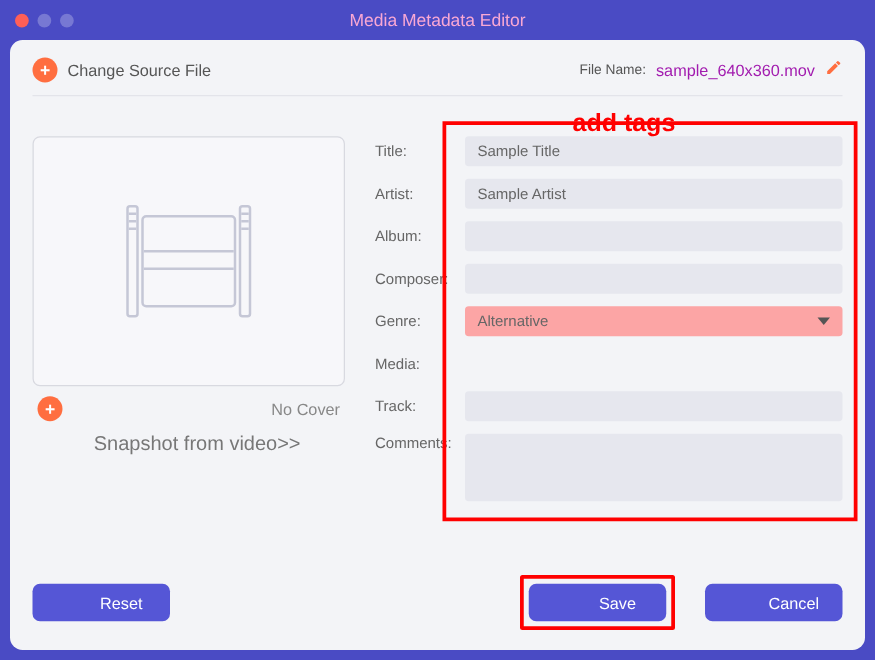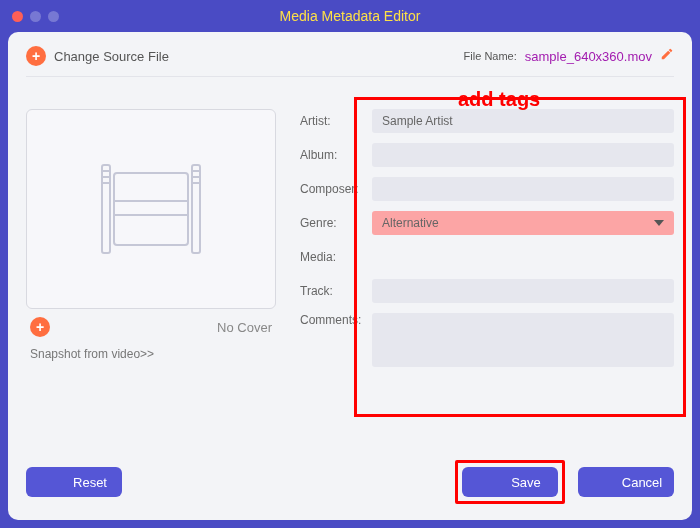--- a/index.html
+++ b/index.html
@@ -2,21 +2,21 @@
 <html><head>
   <meta charset="utf-8">
   <style>
     * { margin: 0; padding: 0; box-sizing: border-box; font-family: -apple-system, BlinkMacSystemFont, "Segoe UI", sans-serif; }
     body { width: 700px; height: 528px; background: #4a4bc4; overflow: hidden; }
     .titlebar { height: 32px; display: flex; align-items: center; position: relative; }
     .traffic-lights { display: flex; gap: 7px; padding-left: 12px; }
     .traffic-light { width: 11px; height: 11px; border-radius: 50%; }
     .tl-red { background: #ff5f57; }
     .tl-gray { background: rgba(255,255,255,0.25); }
-    .titlebar-title { position: absolute; left: 0; right: 0; text-align: center; color: #fde047; font-size: 14px; font-weight: 500; }
+    .titlebar-title { position: absolute; left: 0; right: 0; text-align: center; color: #f9a8d4; font-size: 14px; font-weight: 500; }
     .content { background: #f3f4f7; margin: 0 8px 8px 8px; border-radius: 10px; height: 488px; padding: 14px 18px 16px 18px; position: relative; }
     .header-row { display: flex; align-items: center; justify-content: space-between; padding-bottom: 10px; border-bottom: 1px solid #e3e4ea; }
     .change-source { display: flex; align-items: center; gap: 8px; cursor: pointer; }
     .plus-circle { width: 20px; height: 20px; border-radius: 50%; background: #ff6e40; color: #fff; display: flex; align-items: center; justify-content: center; font-size: 14px; font-weight: bold; }
     .change-source-text { color: #555; font-size: 13px; }
     .filename-group { display: flex; align-items: center; gap: 8px; }
     .filename-label { color: #555; font-size: 11px; }
     .filename-value { color: #a21caf; font-size: 13px; }
     .edit-icon { color: #ff6e40; cursor: pointer; }
     .annotation { position: absolute; top: 56px; left: 450px; color: #ff0000; font-weight: bold; font-size: 20px; font-family: Liberation Sans, sans-serif; z-index: 10; }
@@ -24,34 +24,34 @@
     .left-col { width: 250px; }
     .cover-box { border: 1px solid #d8d9e0; border-radius: 6px; padding: 18px; background: #f7f7fa; height: 200px; display: flex; align-items: center; justify-content: center; }
     .film-icon { width: 100px; height: 90px; position: relative; }
     .film-body { position: absolute; left: 12px; right: 12px; top: 8px; bottom: 8px; border: 2px solid #c5c7d6; border-radius: 4px; }
     .film-line { position: absolute; left: 14px; right: 14px; height: 2px; background: #c5c7d6; }
     .film-sprocket-left, .film-sprocket-right { position: absolute; top: 0; bottom: 0; width: 10px; border: 2px solid #c5c7d6; border-radius: 3px; }
     .film-sprocket-left { left: 0; } .film-sprocket-right { right: 0; }
     .sprocket-hole { height: 6px; border-bottom: 2px solid #c5c7d6; }
     .nocover-row { display: flex; align-items: center; justify-content: space-between; padding: 8px 4px 0 4px; }
     .nocover-text { color: #888; font-size: 13px; }
-    .snapshot-link { color: #777; font-size: 12px; padding: 10px 4px 0 4px; cursor: pointer; }
+    .snapshot-link { color: #777; font-size: 16px; padding: 10px 4px 0 4px; cursor: pointer; margin-left: 45px; }
     .right-col { flex: 1; position: relative; }
     .highlight-box { position: absolute; left: 54px; right: -12px; top: -12px; height: 320px; border: 3px solid #ff0000; pointer-events: none; z-index: 5; }
     .form-row { display: flex; align-items: center; margin-bottom: 10px; height: 24px; }
     .form-label { width: 72px; color: #666; font-size: 12px; }
     .form-input { flex: 1; background: #e6e7ee; border: none; border-radius: 3px; padding: 5px 10px; font-size: 12px; color: #666; height: 24px; }
     .form-input.active { background: #eef4f9; border: 1px solid #7fc5d9; }
     .form-select { flex: 1; background: #fca5a5; border: none; border-radius: 3px; padding: 5px 10px; font-size: 12px; color: #666; height: 24px; display: flex; align-items: center; justify-content: space-between; cursor: pointer; }
     .chevron-down { width: 0; height: 0; border-left: 5px solid transparent; border-right: 5px solid transparent; border-top: 6px solid #555; }
     .form-row.comments { align-items: flex-start; height: auto; }
     .form-textarea { flex: 1; background: #e6e7ee; border: none; border-radius: 3px; padding: 5px 10px; font-size: 12px; color: #666; height: 54px; resize: none; }
     .footer { position: absolute; bottom: 16px; left: 18px; right: 18px; display: flex; justify-content: space-between; align-items: center; }
-    .footer-right { display: flex; gap: 13px; align-items: center; }
-    .btn { width: 96px; height: 30px; border: none; border-radius: 6px; background: #5556d6; color: #fff; font-size: 13px; cursor: pointer; display: flex; align-items: center; justify-content: center; padding-left: 32px; }
+    .footer-right { display: flex; gap: 24px; align-items: center; }
+    .btn { width: 110px; height: 30px; border: none; border-radius: 6px; background: #5556d6; color: #fff; font-size: 13px; cursor: pointer; display: flex; align-items: center; justify-content: center; padding-left: 32px; }
     .save-highlight { border: 3px solid #ff0000; padding: 4px; border-radius: 2px; }
   </style>
 </head>
 <body>
 
 <div class="titlebar">
   <div class="traffic-lights">
     <div class="traffic-light tl-red"></div>
     <div class="traffic-light tl-gray"></div>
     <div class="traffic-light tl-gray"></div>
@@ -101,20 +101,24 @@
         <div class="plus-circle">+</div>
         <span class="nocover-text">No Cover</span>
       </div>
       <div class="snapshot-link">Snapshot from video&gt;&gt;</div>
     </div>
 
     <div class="right-col">
       <div class="highlight-box"></div>
 
       <div class="form-row">
+        <span class="form-label">Title:</span>
+        <input class="form-input" value="Sample Title" style="">
+      </div>
+      <div class="form-row">
         <span class="form-label">Artist:</span>
         <input class="form-input" value="Sample Artist" style="">
       </div>
       <div class="form-row">
         <span class="form-label">Album:</span>
         <input class="form-input" value="" style="">
       </div>
       <div class="form-row">
         <span class="form-label">Composer:</span>
         <input class="form-input" value="" style="">

